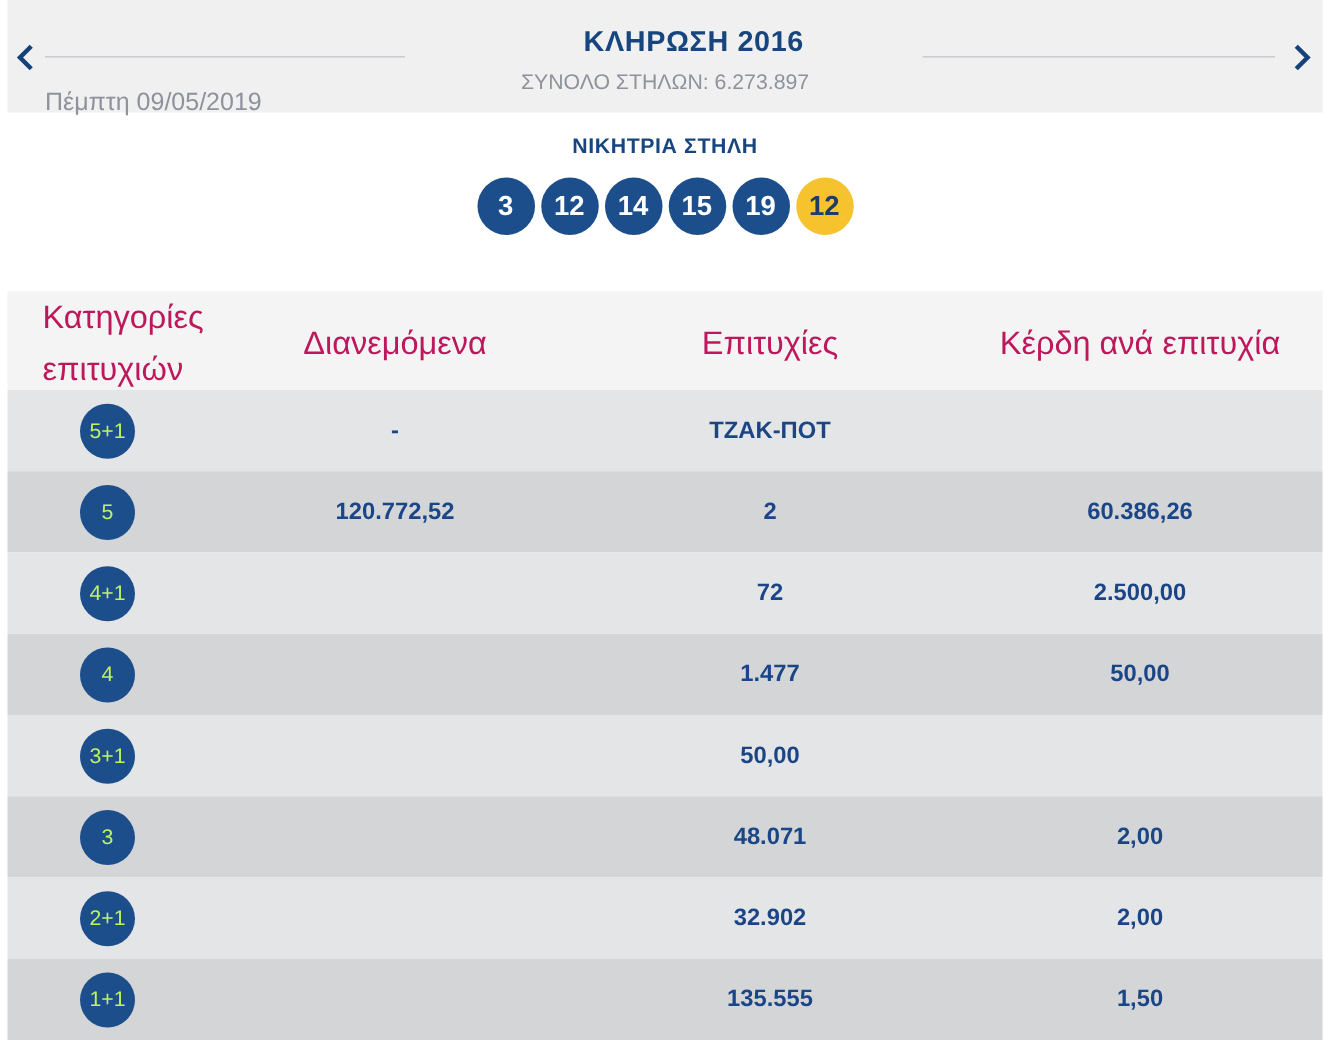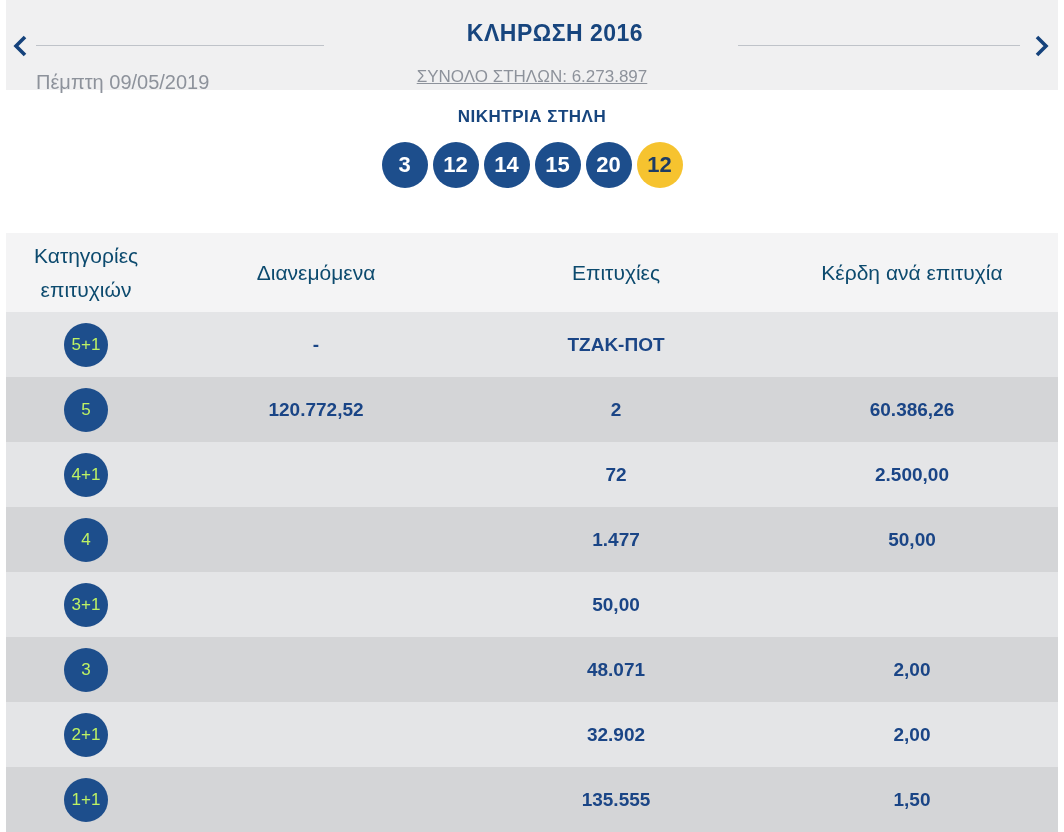--- a/index.html
+++ b/index.html
@@ -47,24 +47,23 @@
     text-align: center;
   }
   .draw-title {
     font-size: 23px;
     font-weight: bold;
     letter-spacing: 0.5px;
     color: #17457e;
     margin-left: 46px;
   }
   .draw-subtitle {
-    margin-top: 20px;
+    margin-top: 9px;
     font-size: 17px;
     color: #8d929b;
-    text-decoration: underline;
   }
 
   
   .winning-section {
     height: 143px;
     background: #ffffff;
     text-align: center;
     padding-top: 17px;
   }
   .winning-title {
@@ -99,22 +98,22 @@
   
   .results-table { width: 100%; }
   .row {
     display: grid;
     grid-template-columns: 160px 300px 300px 1fr;
     align-items: center;
   }
   .thead {
     height: 79px;
     background: #f4f4f5;
-    color: #0c4a6e;
-    font-size: 21px;
+    color: #be185d;
+    font-size: 26px;
   }
   .cell { text-align: center; }
   .thead .c1 { padding: 0 28px; line-height: 1.6; }
   .trow { height: 65px; }
   .trow.light { background: #e4e5e7; }
   .trow.dark  { background: #d4d5d7; }
   .trow .cell {
     color: #1a4586;
     font-size: 19px;
     font-weight: bold;
@@ -161,21 +160,21 @@
     </button>
   </header>
 
   <section class="winning-section">
     <div class="winning-title">ΝΙΚΗΤΡΙΑ ΣΤΗΛΗ</div>
     <div class="balls">
       <span class="ball">3</span>
       <span class="ball">12</span>
       <span class="ball">14</span>
       <span class="ball">15</span>
-      <span class="ball">20</span>
+      <span class="ball">19</span>
       <span class="ball joker">12</span>
     </div>
   </section>
 
   <section class="results-table">
     <div class="row thead">
       <div class="cell c1">Κατηγορίες επιτυχιών</div>
       <div class="cell c2">Διανεμόμενα</div>
       <div class="cell c3">Επιτυχίες</div>
       <div class="cell c4">Κέρδη ανά επιτυχία</div>

